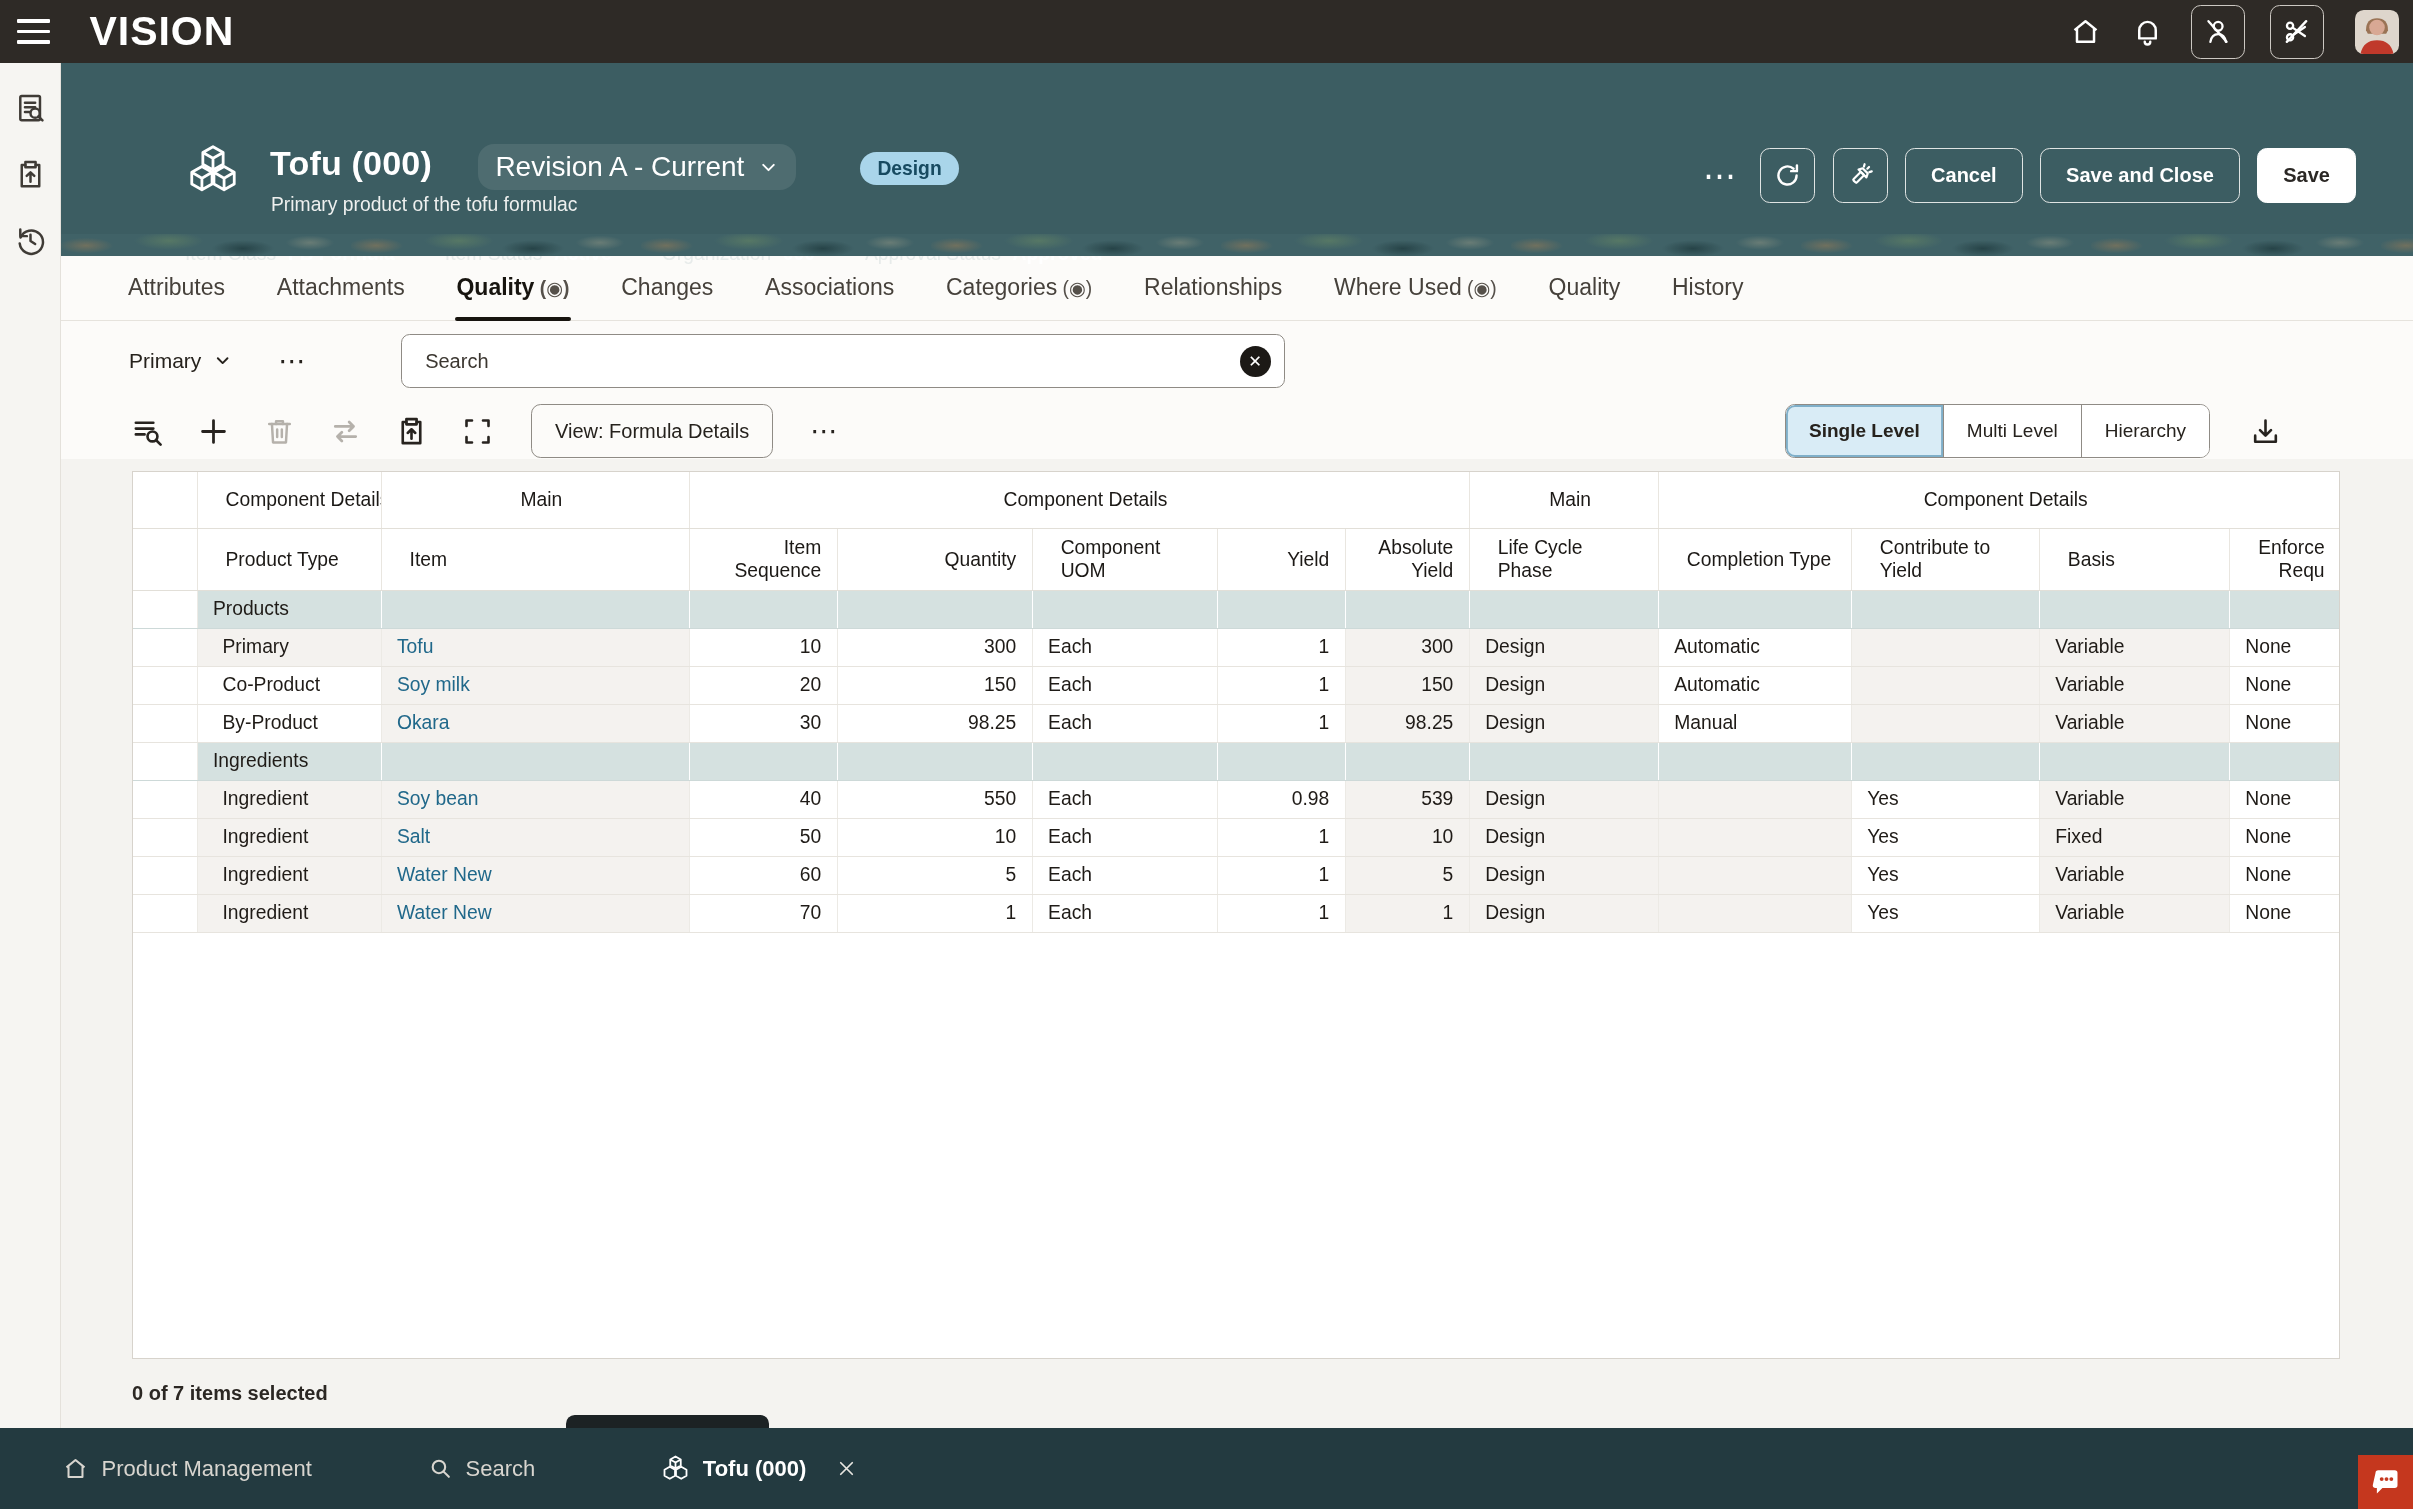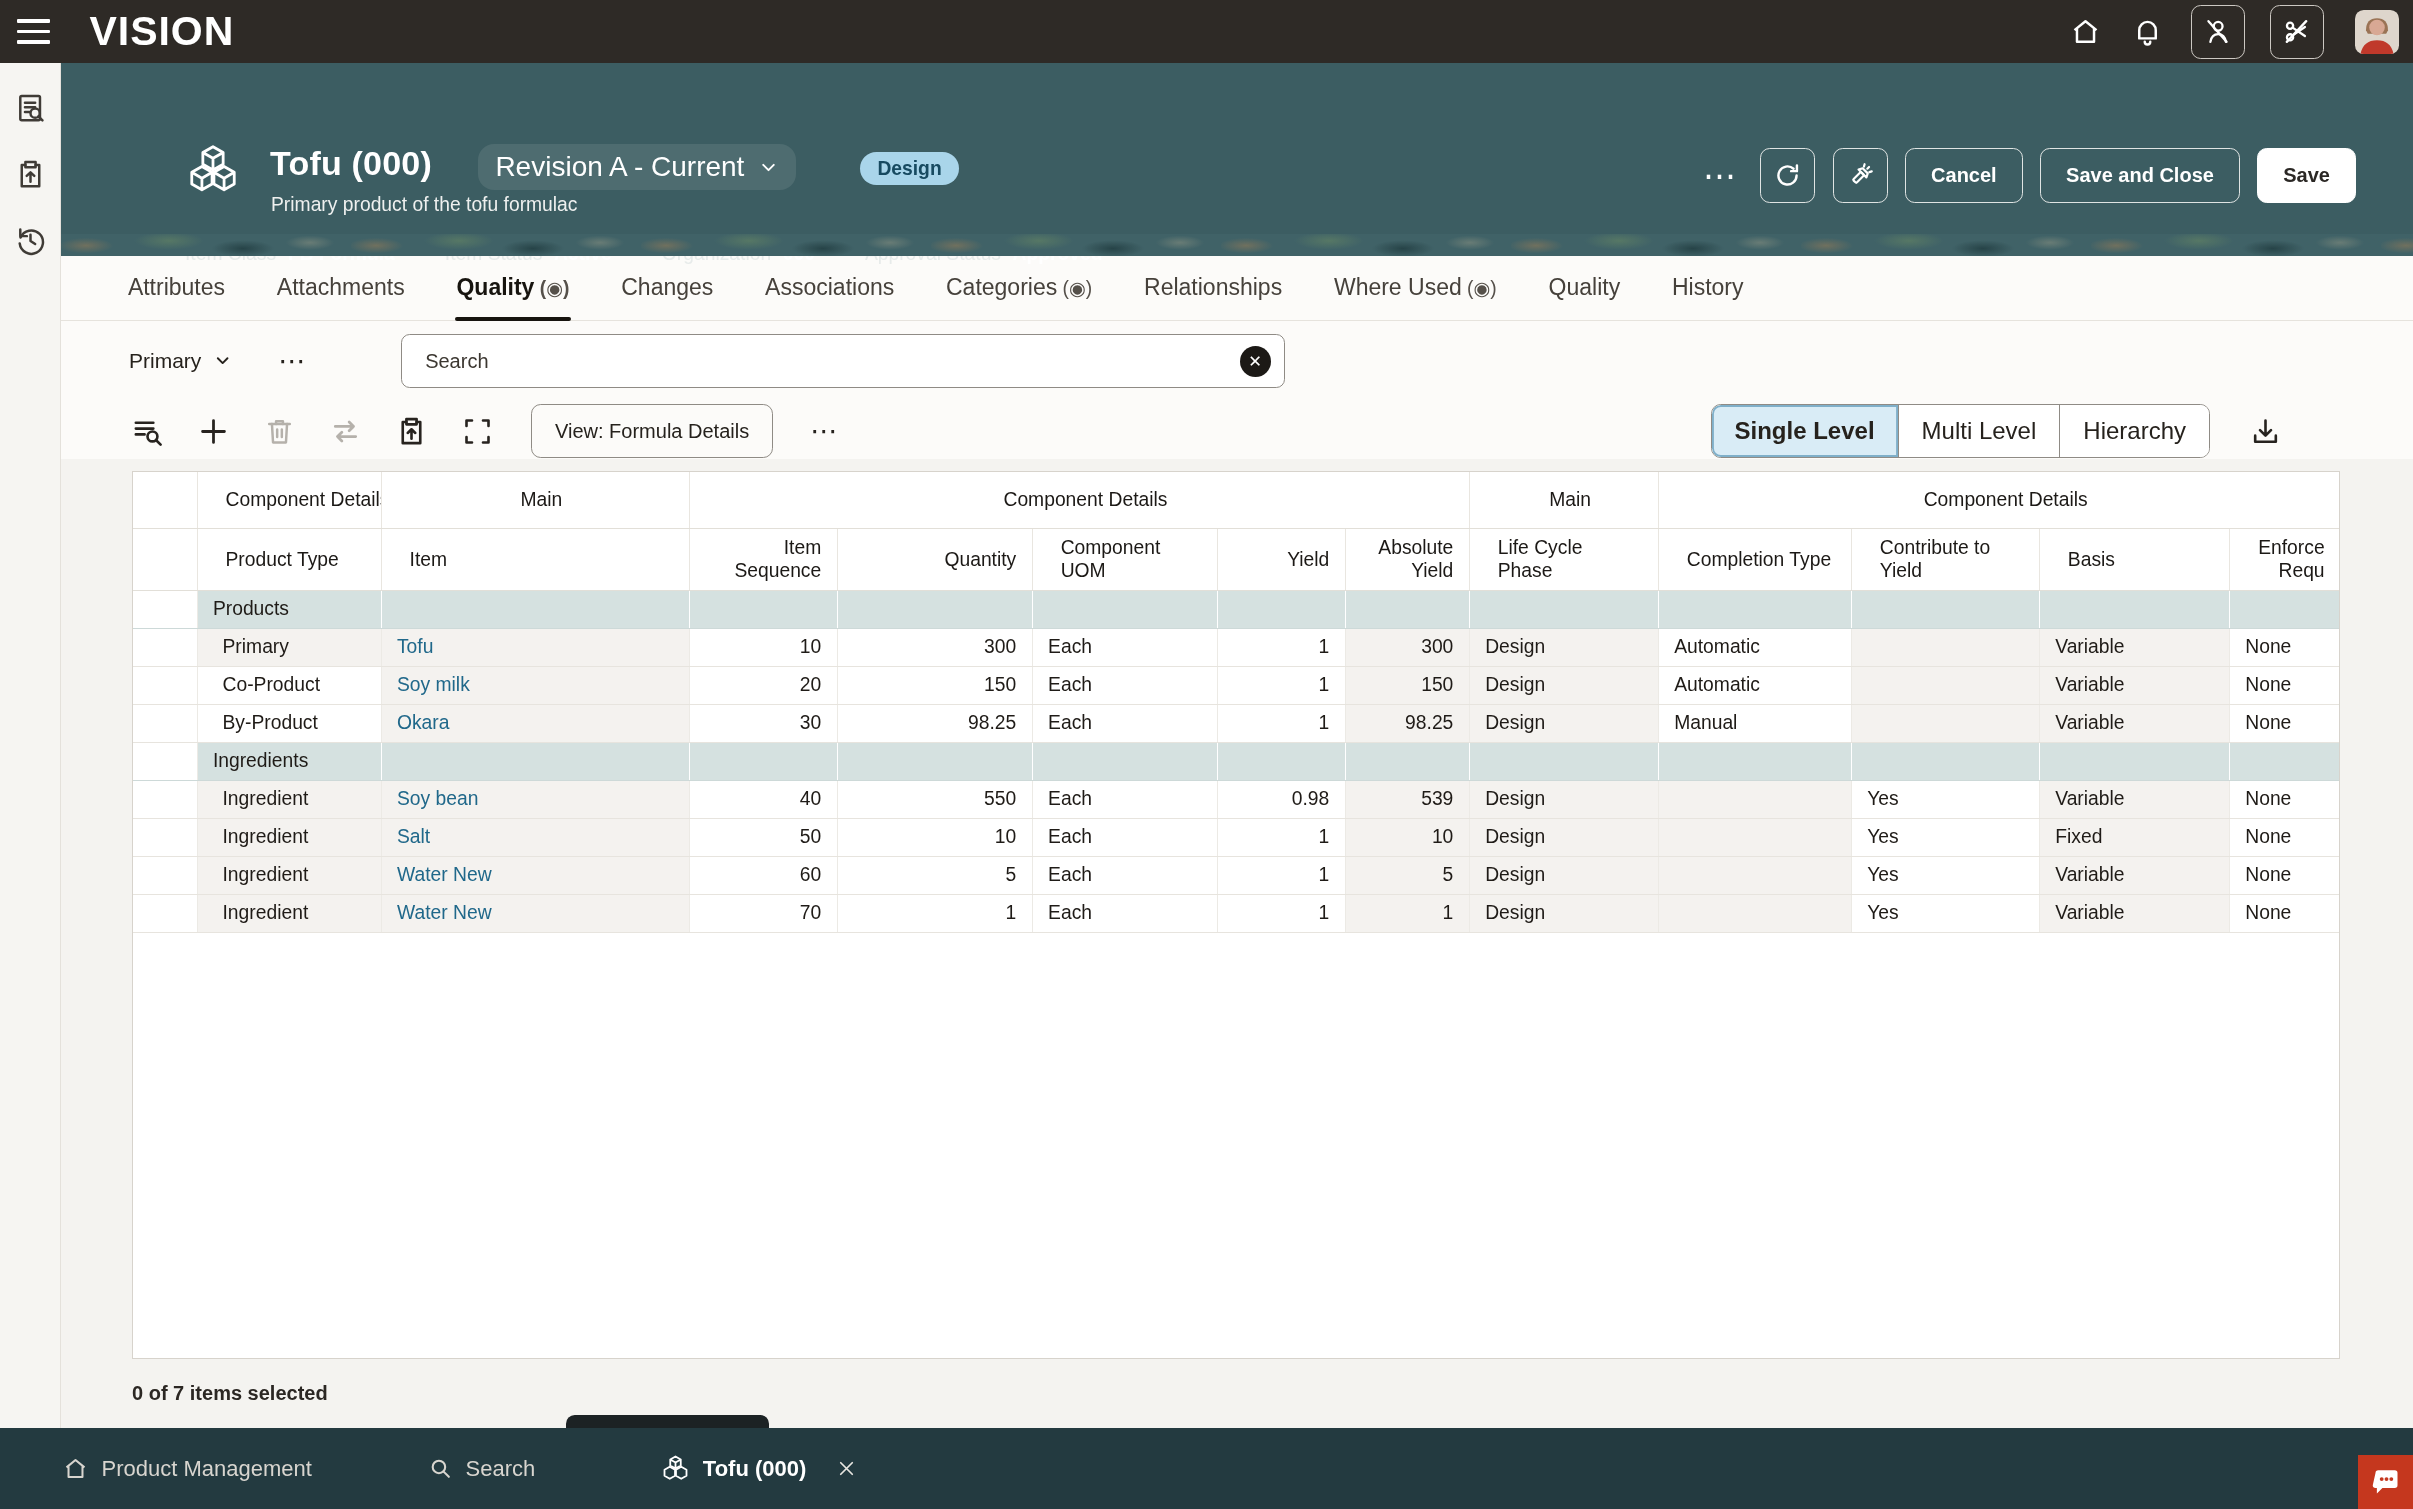--- a/index.html
+++ b/index.html
@@ -73,21 +73,21 @@
              font-size:16.4px;font-weight:700;cursor:pointer;flex:0 0 auto;}
 
   
   .toolbar{flex:0 0 auto;display:flex;align-items:center;height:56px;margin:15.4px 73px 0 68px;background:#fcfbf9;}
   .tool-icon{width:37px;height:37px;color:#27231f;display:flex;align-items:center;justify-content:center;cursor:pointer;flex:0 0 auto;}
   .tool-icon + .tool-icon{margin-left:29px;}
   .tool-icon.disabled{color:#b5b1ab;cursor:default;}
   .view-btn{margin-left:35px;height:54px;border:1px solid #8f8b85;border-radius:9.7px;background:#fcfbf9;font-size:20px;color:#26221d;
             padding:0 23px;font-family:inherit;cursor:pointer;}
   .seg-wrap{margin-left:auto;display:flex;height:54px;border:1px solid #8f8b85;border-radius:9.7px;overflow:hidden;background:#fff;}
-  .seg{min-width:112px;padding:0 23px;display:flex;align-items:center;justify-content:center;font-size:24px;color:#26221d;
+  .seg{min-width:112px;padding:0 23px;display:flex;align-items:center;justify-content:center;font-size:19px;color:#26221d;
        border:none;background:#fff;border-left:1px solid #8f8b85;font-family:inherit;cursor:pointer;}
   .seg:first-child{border-left:none;}
   .seg.on{background:#d9ecf6;box-shadow:inset 0 0 0 1.9px #7fafc9;border-radius:8.7px 0 0 8.7px;font-weight:600;}
   .dl-icon{margin-left:37px;margin-right:57px;}
 
   
   .table-area{flex:1;background:#f4f3f0;padding:11.6px 0 0 71px;overflow:hidden;}
   .table-box{width:2208px;height:888px;background:#fff;border:1px solid #d7d3cc;overflow:hidden;}
   table.grid{border-collapse:collapse;table-layout:fixed;width:2208px;font-size:19.3px;color:#1f1b17;}
   .grid th,.grid td{overflow:hidden;white-space:nowrap;padding:0 15.4px;}

